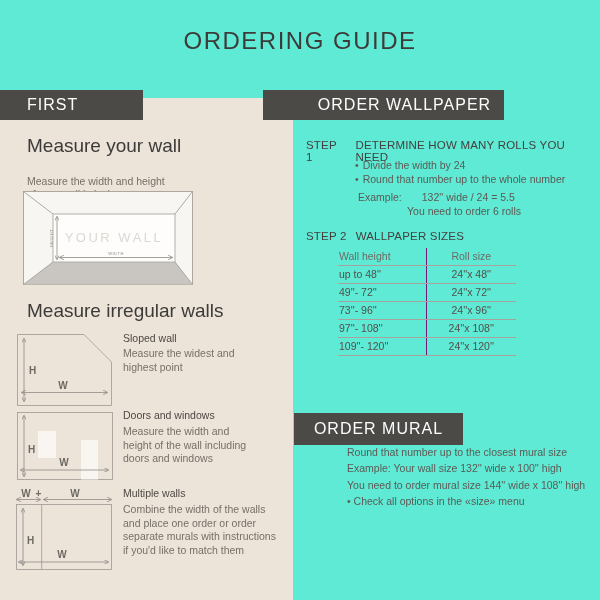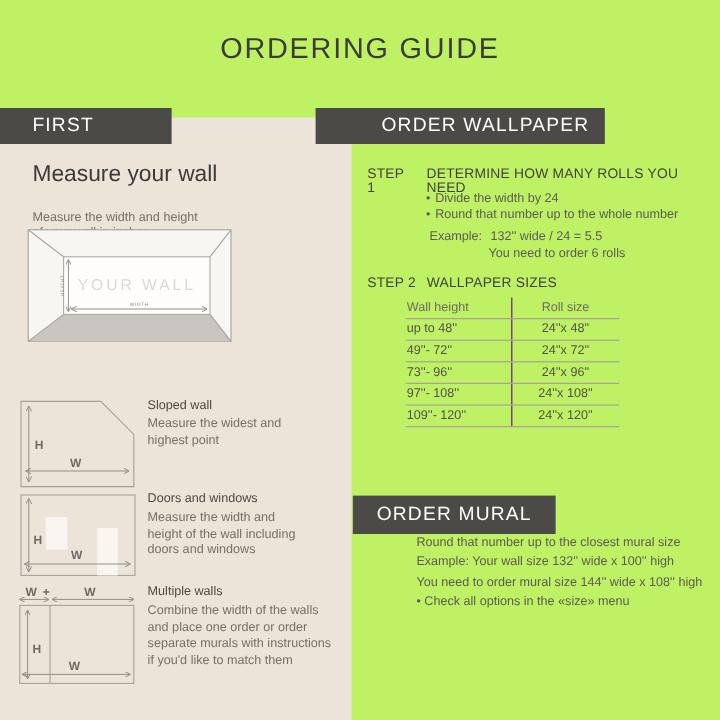--- a/index.html
+++ b/index.html
@@ -1,33 +1,33 @@
 <!DOCTYPE html>
 <html><head>
 <meta charset="utf-8">
 <style>
   html,body{margin:0;padding:0;background:#fff;}
-  .page{position:relative;width:600px;height:600px;background:#bef264;overflow:hidden;
+  .page{position:relative;width:600px;height:600px;background:#5eead4;overflow:hidden;
         font-family:"Liberation Sans",sans-serif;color:#3e3c3a;}
   .page-title{position:absolute;top:27px;left:0;width:600px;text-align:center;
         font-size:24px;letter-spacing:1.5px;color:#3d3b39;}
   .left-panel{position:absolute;left:0;top:98px;width:293px;height:502px;background:#ece3d9;}
   .bar{position:absolute;background:#4b4a47;color:#fdfdfd;display:flex;align-items:center;
         font-size:16px;letter-spacing:1px;}
   .first-bar{left:0;top:90px;width:143px;height:30px;padding-left:27px;box-sizing:border-box;}
   .ow-bar{left:263px;top:90px;width:241px;height:30px;justify-content:center;
         padding-left:42px;box-sizing:border-box;}
   .om-bar{left:294px;top:393px;width:169px;height:32px;justify-content:center;margin-top:20px;}
   .h1{position:absolute;font-size:19px;color:#3d3b39;}
   .body-text{position:absolute;font-size:10.5px;line-height:13.5px;color:#767067;}
   .sub-title{position:absolute;font-size:10.5px;font-weight:normal;color:#4d4944;}
   .step-row{position:absolute;display:flex;gap:9px;font-size:11.5px;color:#444140;letter-spacing:0.2px;}
   .bullet-row{position:absolute;font-size:10.5px;color:#5e5a55;}
   .bullet-row .blt{margin-right:4px;}
-  .example-row{position:absolute;font-size:10.5px;color:#5e5a55;display:flex;gap:7px;}
+  .example-row{position:absolute;font-size:10.5px;color:#5e5a55;display:flex;gap:20px;}
   .wp-table{position:absolute;left:338px;top:248px;width:178px;font-size:10.5px;}
   .wp-row{display:flex;border-bottom:1px solid #a7a29b;color:#534f4a;}
   .wp-row .c1{width:87px;border-right:1px solid #701a75;text-align:left;
         padding:2px 1px;line-height:13px;}
   .wp-row .c2{width:89px;text-align:center;padding:2px 1px;line-height:13px;}
   .wp-row.hdr{color:#6f6b64;}
   .mural-line{position:absolute;left:347px;font-size:10.5px;color:#5e5a55;}
   svg{position:absolute;overflow:visible;}
   svg text{font-family:"Liberation Sans",sans-serif;}
   .dim{stroke:#8f8b85;stroke-width:0.8;fill:none;}
@@ -67,20 +67,21 @@
     <line x1="0.5" y1="93.5" x2="30" y2="71" class="shape"></line>
     <line x1="169.5" y1="93.5" x2="152" y2="71" class="shape"></line>
     <rect x="30" y="23" width="122" height="48" fill="#fefdfc" stroke="#aca8a2" stroke-width="0.9"></rect>
     <text x="91" y="51" text-anchor="middle" font-size="13" fill="#dcd8d3" letter-spacing="2.5">YOUR WALL</text>
     <line x1="34" y1="26" x2="34" y2="68" class="dim" marker-start="url(#ah1)" marker-end="url(#ah1)"></line>
     <text x="30" y="47" text-anchor="middle" class="tiny" transform="rotate(-90 30 47)">HEIGHT</text>
     <line x1="37" y1="66.5" x2="149" y2="66.5" class="dim" marker-start="url(#ah1)" marker-end="url(#ah1)"></line>
     <text x="93" y="64" text-anchor="middle" class="tiny">WIDTH</text>
   </svg>
 
+  <div class="h1" style="left:27px;top:300px;">Measure irregular walls</div>
 
   <svg style="left:17px;top:334px;" width="95" height="72" viewBox="0 0 95 72">
     <defs>
       <marker id="ah2" viewBox="0 0 6 6" refX="5" refY="3" markerWidth="6" markerHeight="6" orient="auto-start-reverse">
         <path d="M0,0 L6,3 L0,6" fill="none" stroke="#8f8b85" stroke-width="1"></path>
       </marker>
     </defs>
     <polygon points="0.5,0.5 67,0.5 94.5,28 94.5,71.5 0.5,71.5" class="shape"></polygon>
     <line x1="7" y1="5" x2="7" y2="67" class="dim" marker-start="url(#ah2)" marker-end="url(#ah2)"></line>
     <text x="12" y="40" class="hw">H</text>

